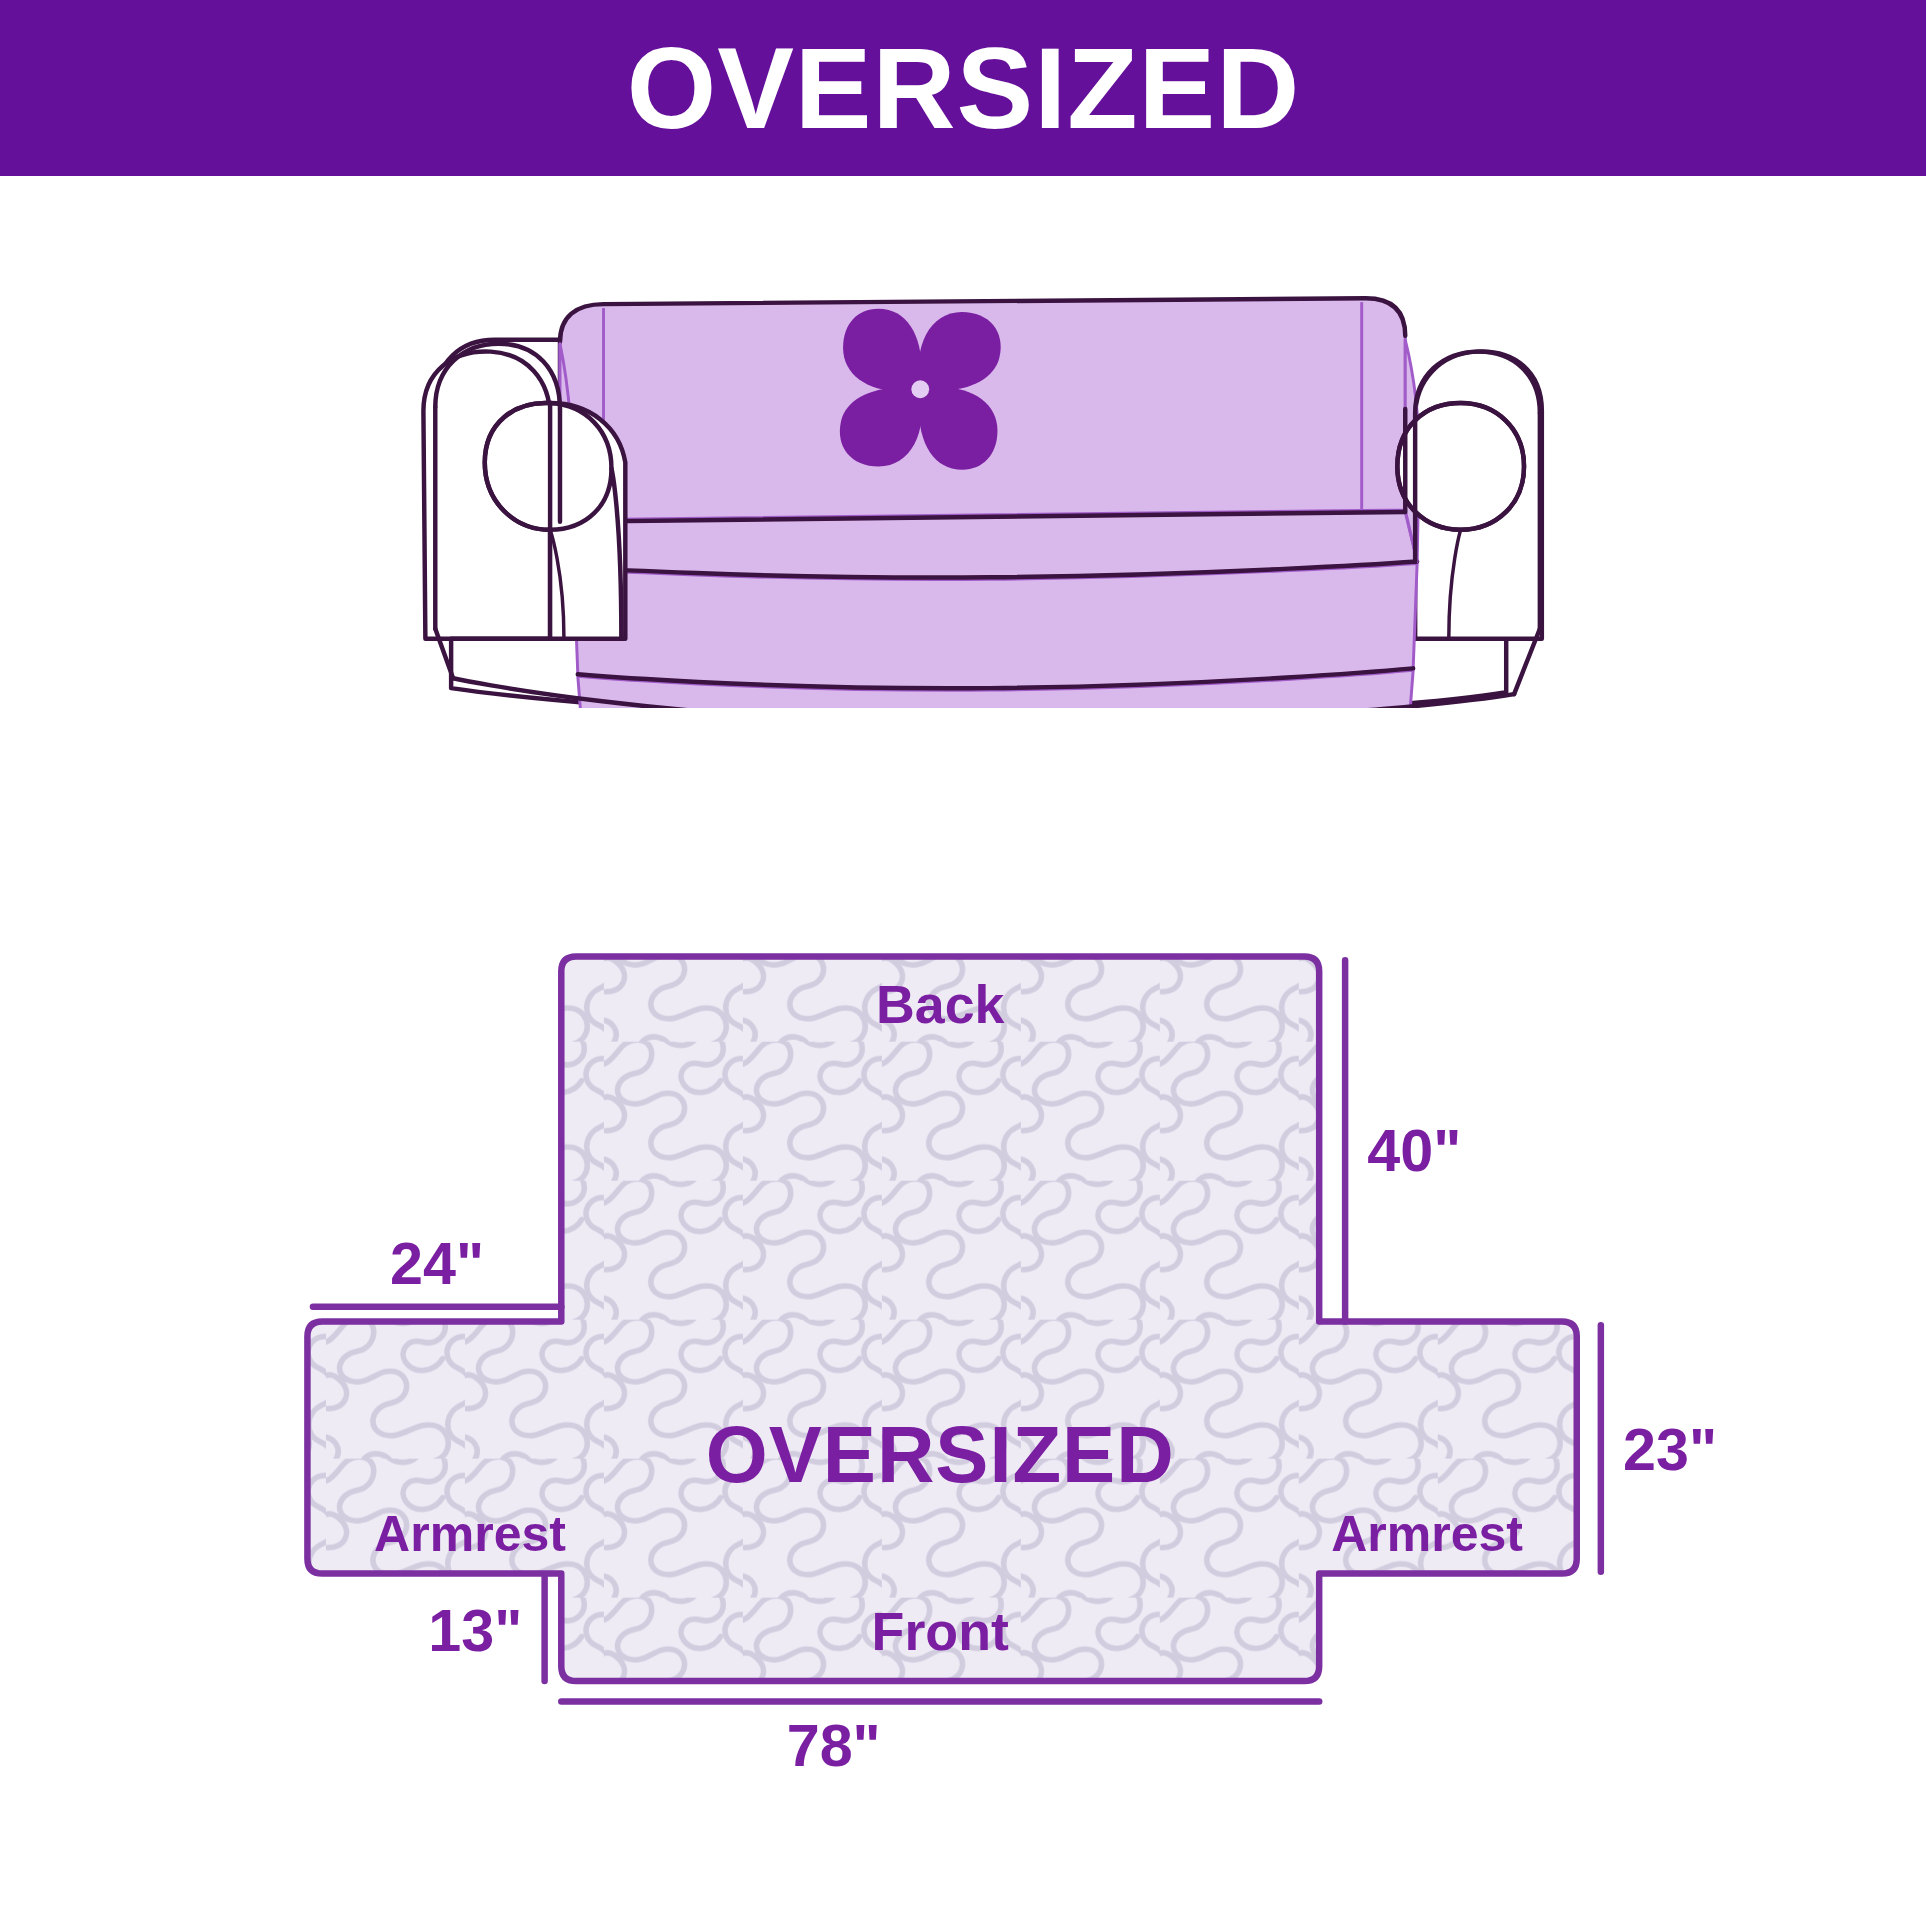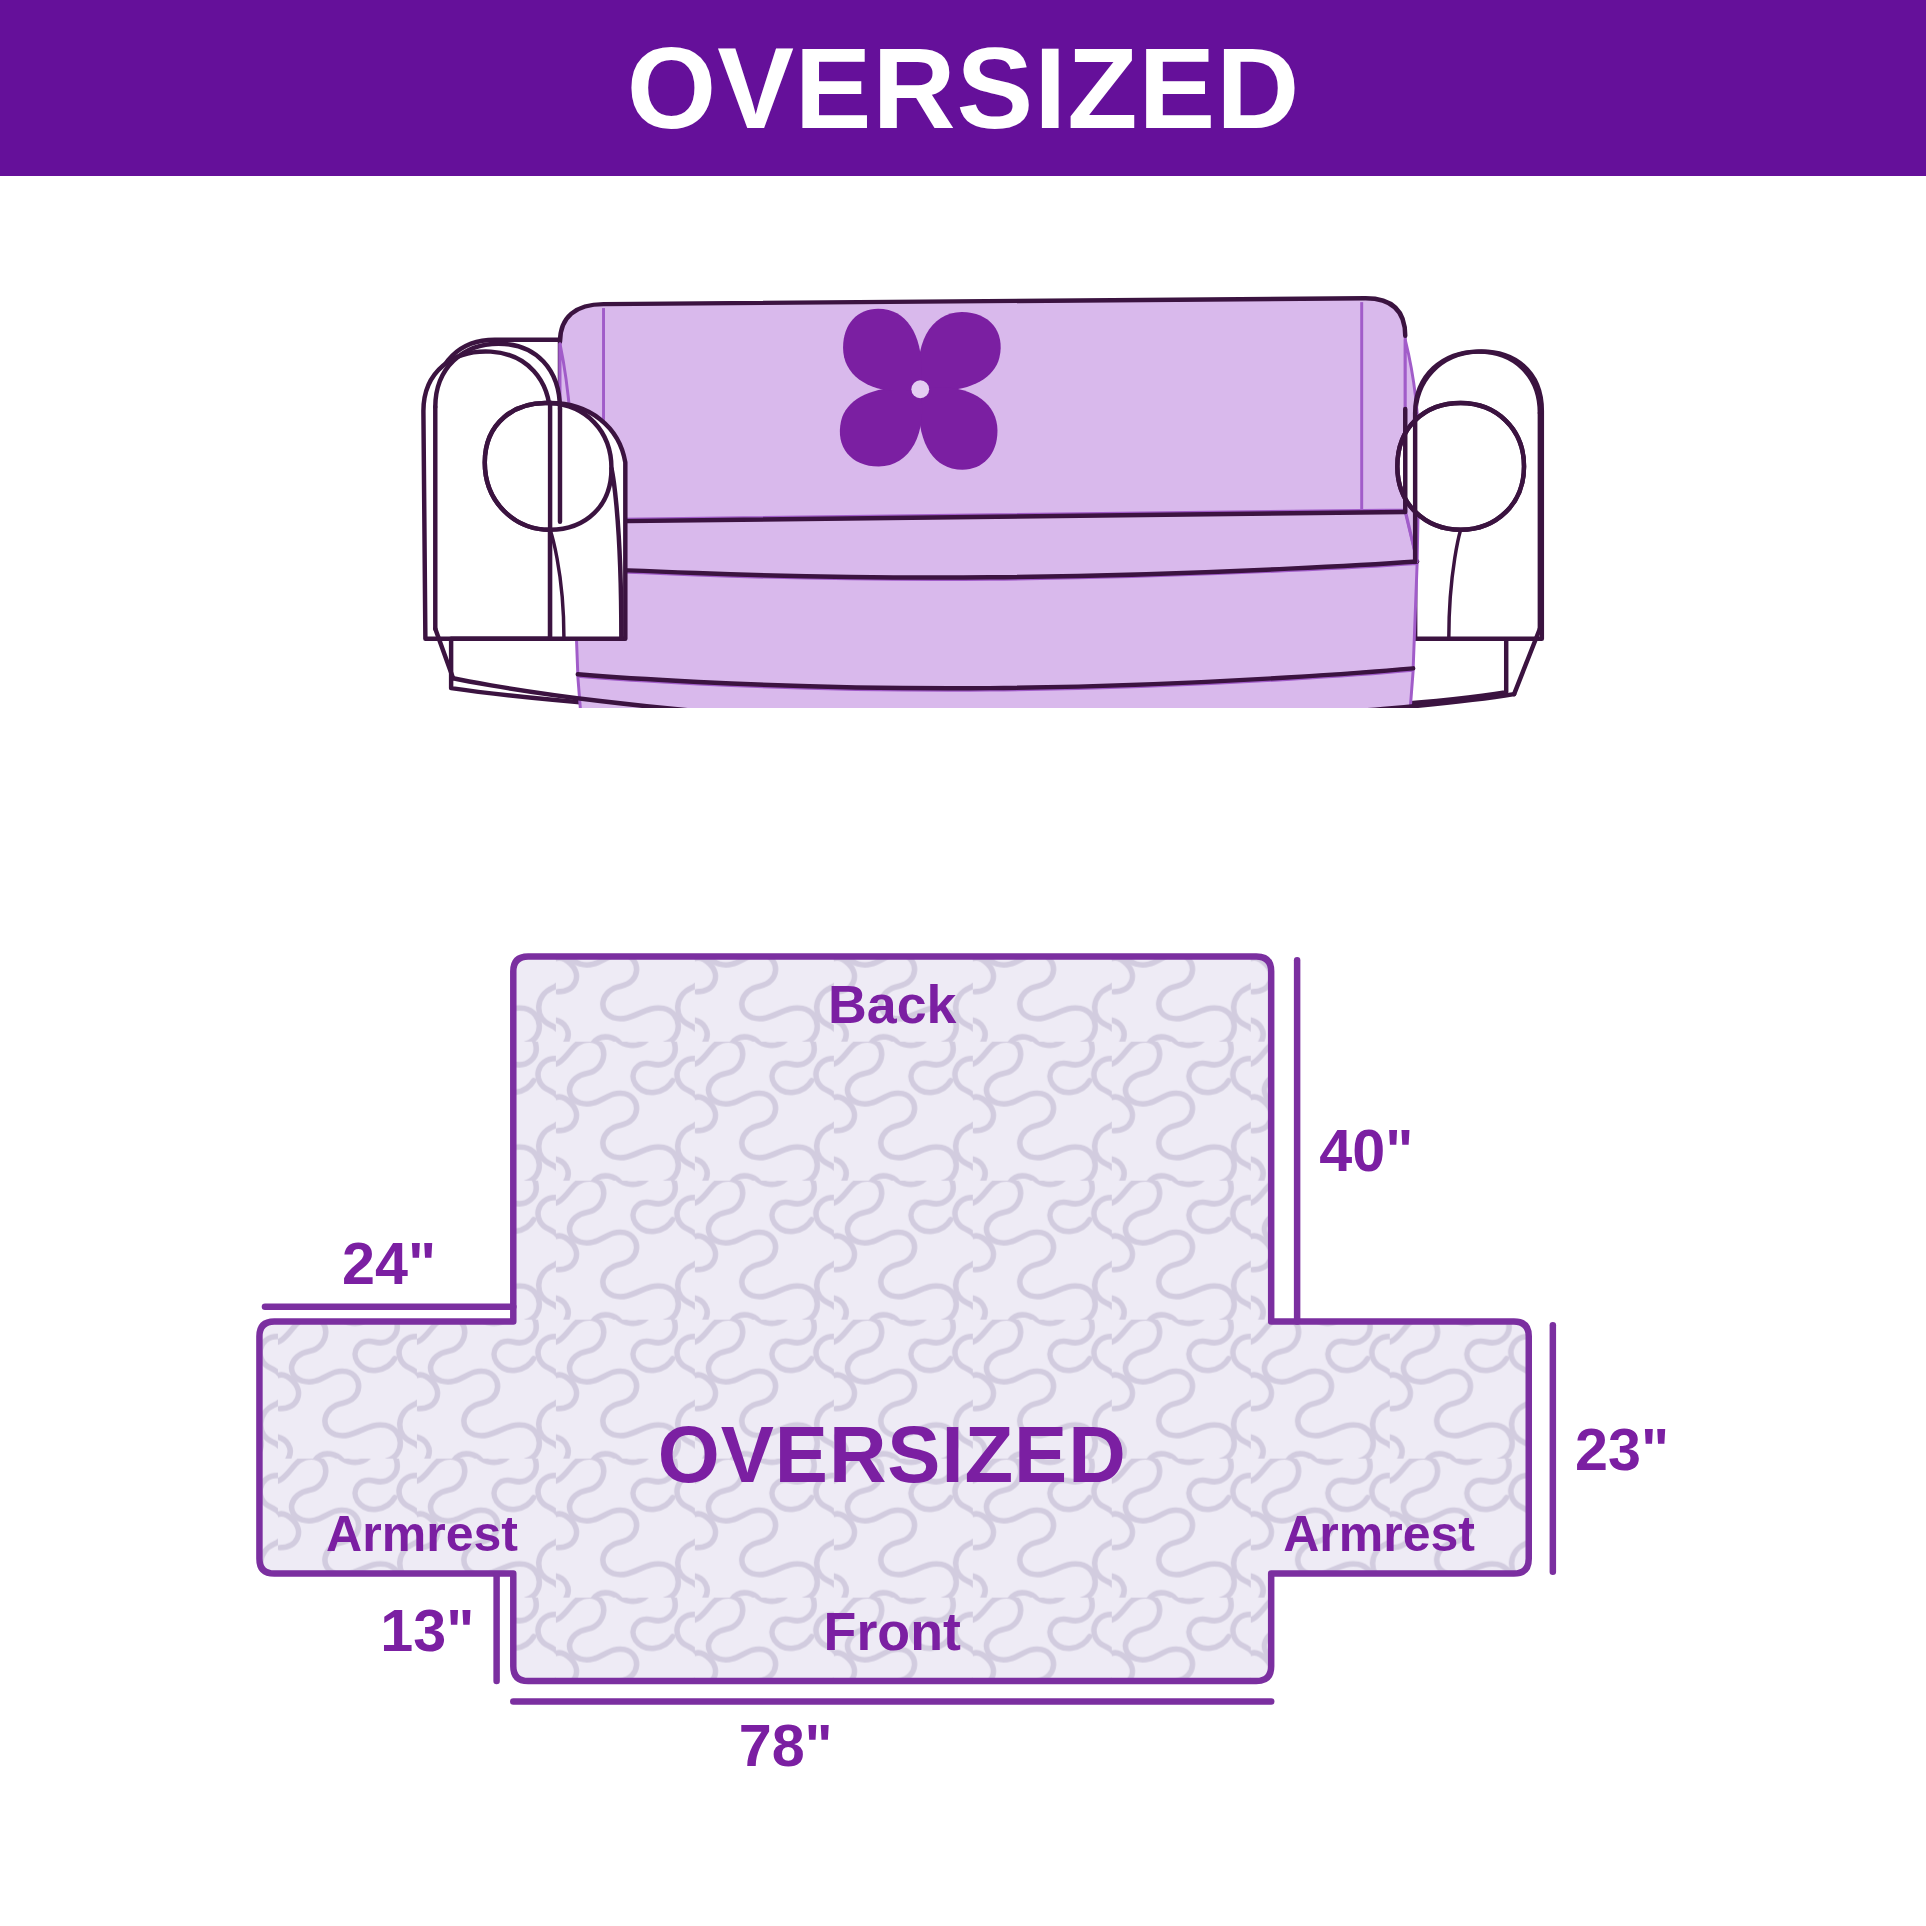--- a/index.html
+++ b/index.html
@@ -46,20 +46,21 @@
   }
   #sofa-illustration svg { display: block; width: 100%; height: 100%; }
 
   
   #dimension-diagram {
     position: absolute;
     left: 0;
     top: 871px;
     width: 1803px;
     height: 990px;
+    padding-left: 48px;
   }
   #dimension-diagram svg { display: block; width: 100%; height: 100%; }
 
   
   .dim-label {
     font-family: "Liberation Sans", sans-serif;
     font-weight: bold;
     fill: #7b1fa2;
   }
   .sec-label {

